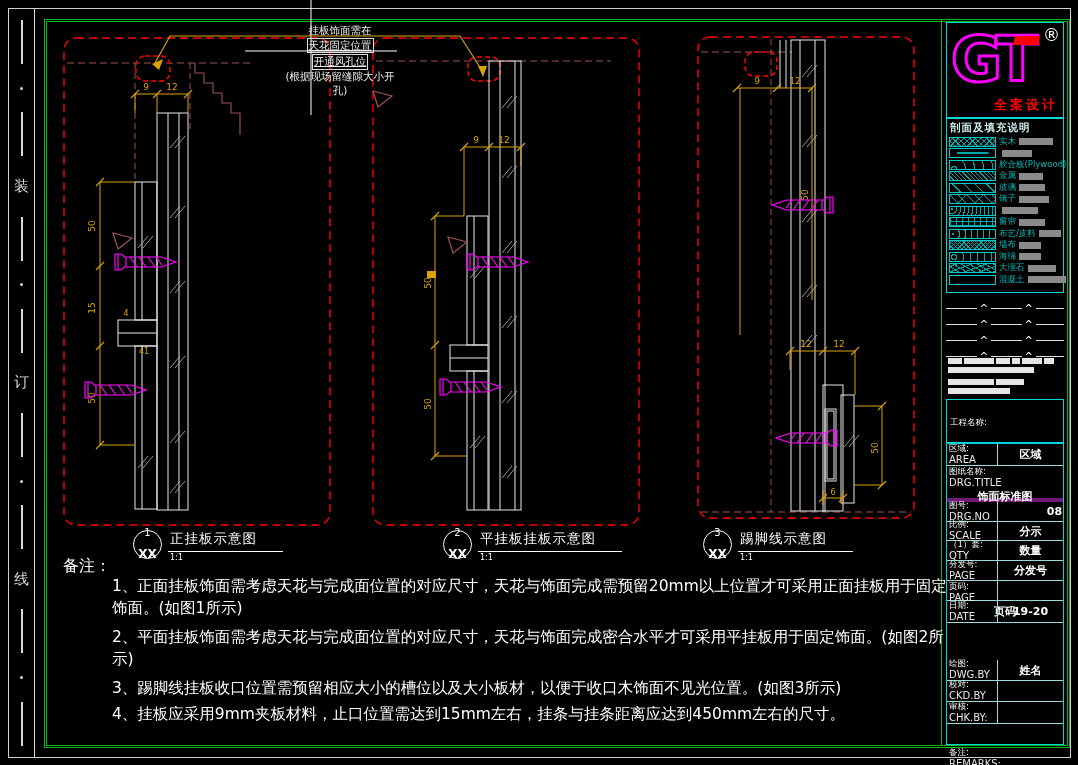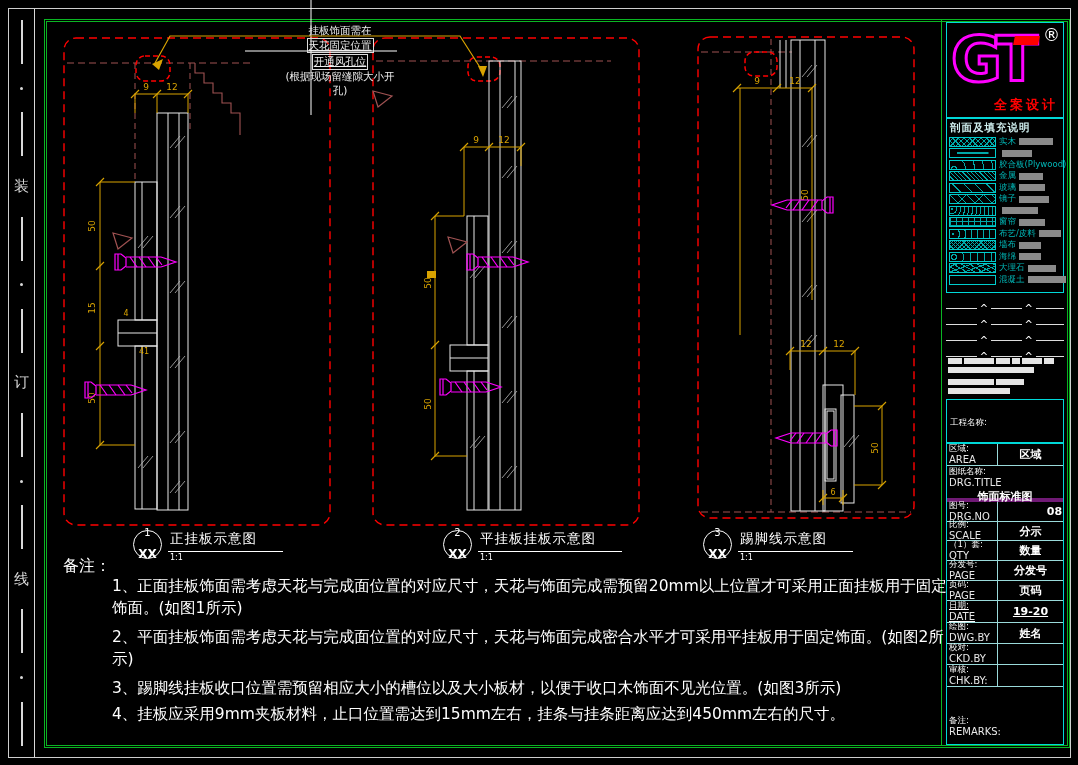--- a/index.html
+++ b/index.html
@@ -517,35 +517,35 @@
         </div>
       <div class="tb-v">数量</div>
     </div>
     <div class="tb-row" style="height:20px;">
       <div class="tb-l">
           <span class="zh">分发号:</span>
           <span class="en">PAGE</span>
         </div>
       <div class="tb-v">分发号</div>
     </div>
-    <div class="tb-row" style="height:20px;">
+    <div class="tb-row" style="height:20px;flex-direction:column;">
       <div class="tb-l">
           <span class="zh">页码:</span>
           <span class="en">PAGE</span>
         </div>
       <div class="tb-v">页码</div>
     </div>
-    <div class="tb-row" style="height:22px;text-decoration:underline;">
+    <div class="tb-row" style="height:22px;">
       <div class="tb-l">
           <span class="zh">日期:</span>
           <span class="en">DATE</span>
         </div>
       <div class="tb-v">19-20</div>
     </div>
-    <div class="tb-row" style="height:21px;">
+    <div class="tb-row" style="height:21px;margin-top:37px;">
       <div class="tb-l">
           <span class="zh">绘图:</span>
           <span class="en">DWG.BY</span>
         </div>
       <div class="tb-v">姓名</div>
     </div>
     <div class="tb-row" style="height:21px;">
       <div class="tb-l">
           <span class="zh">校对:</span>
           <span class="en">CKD.BY</span>

